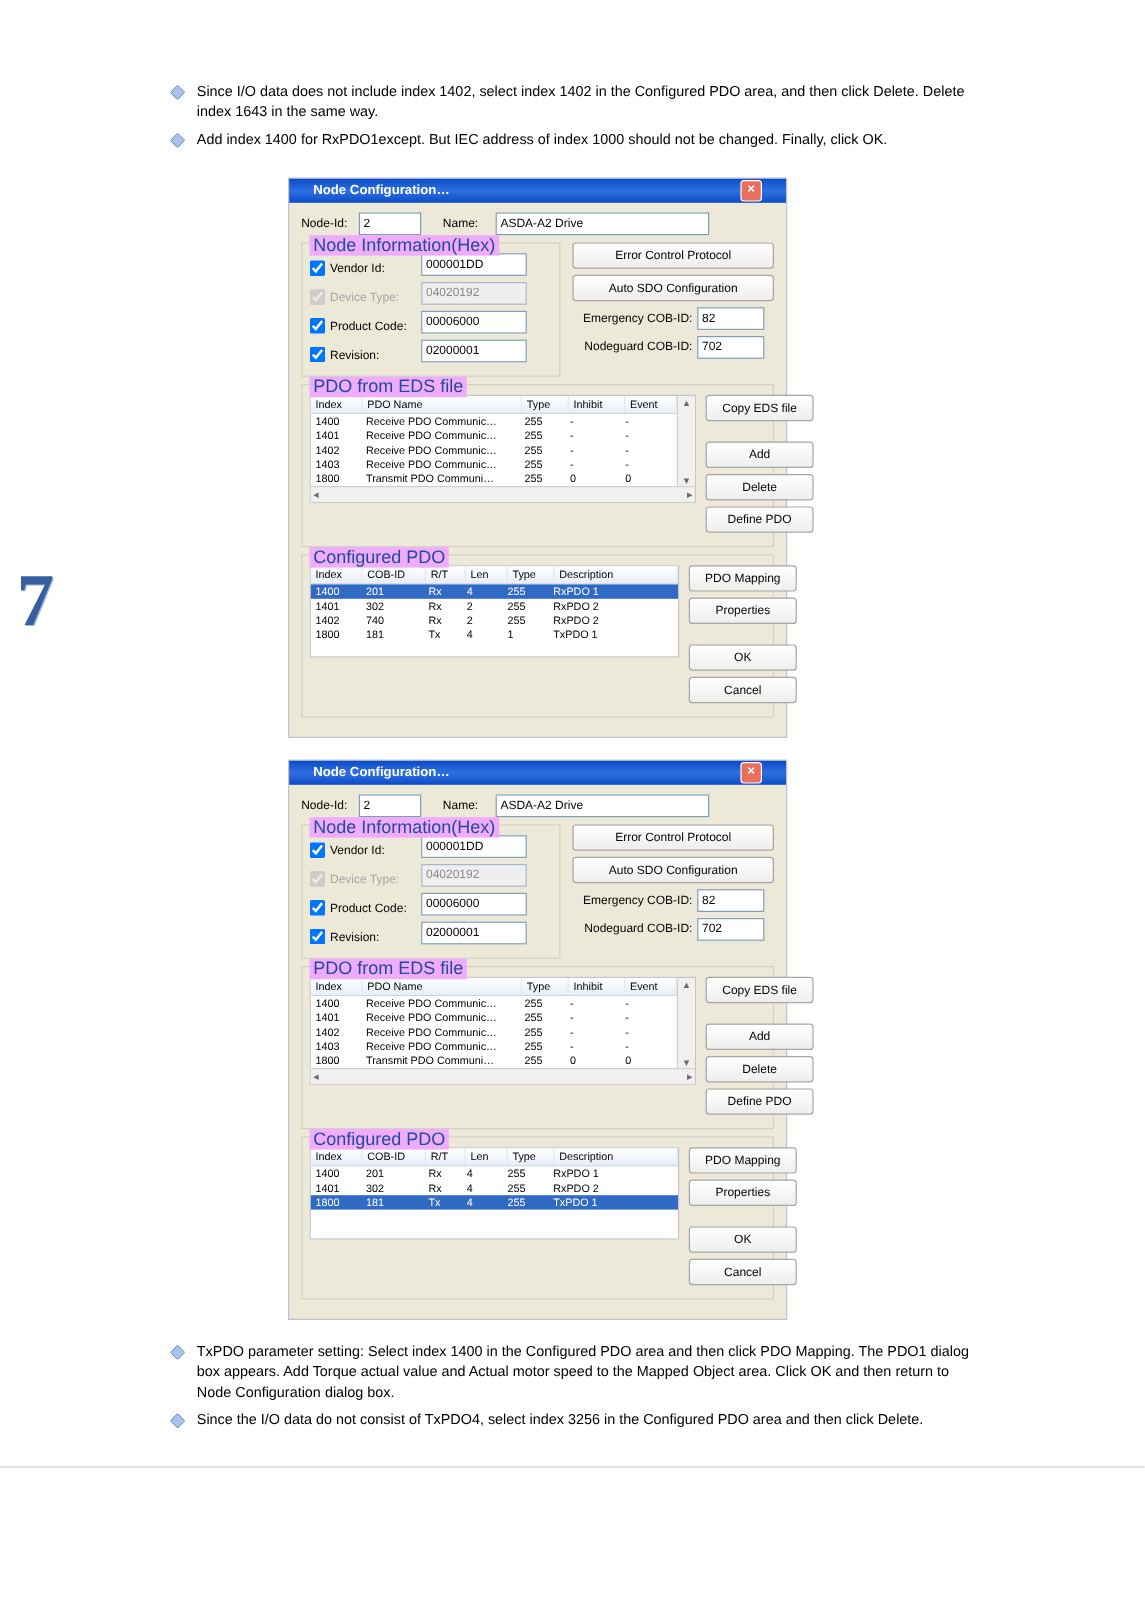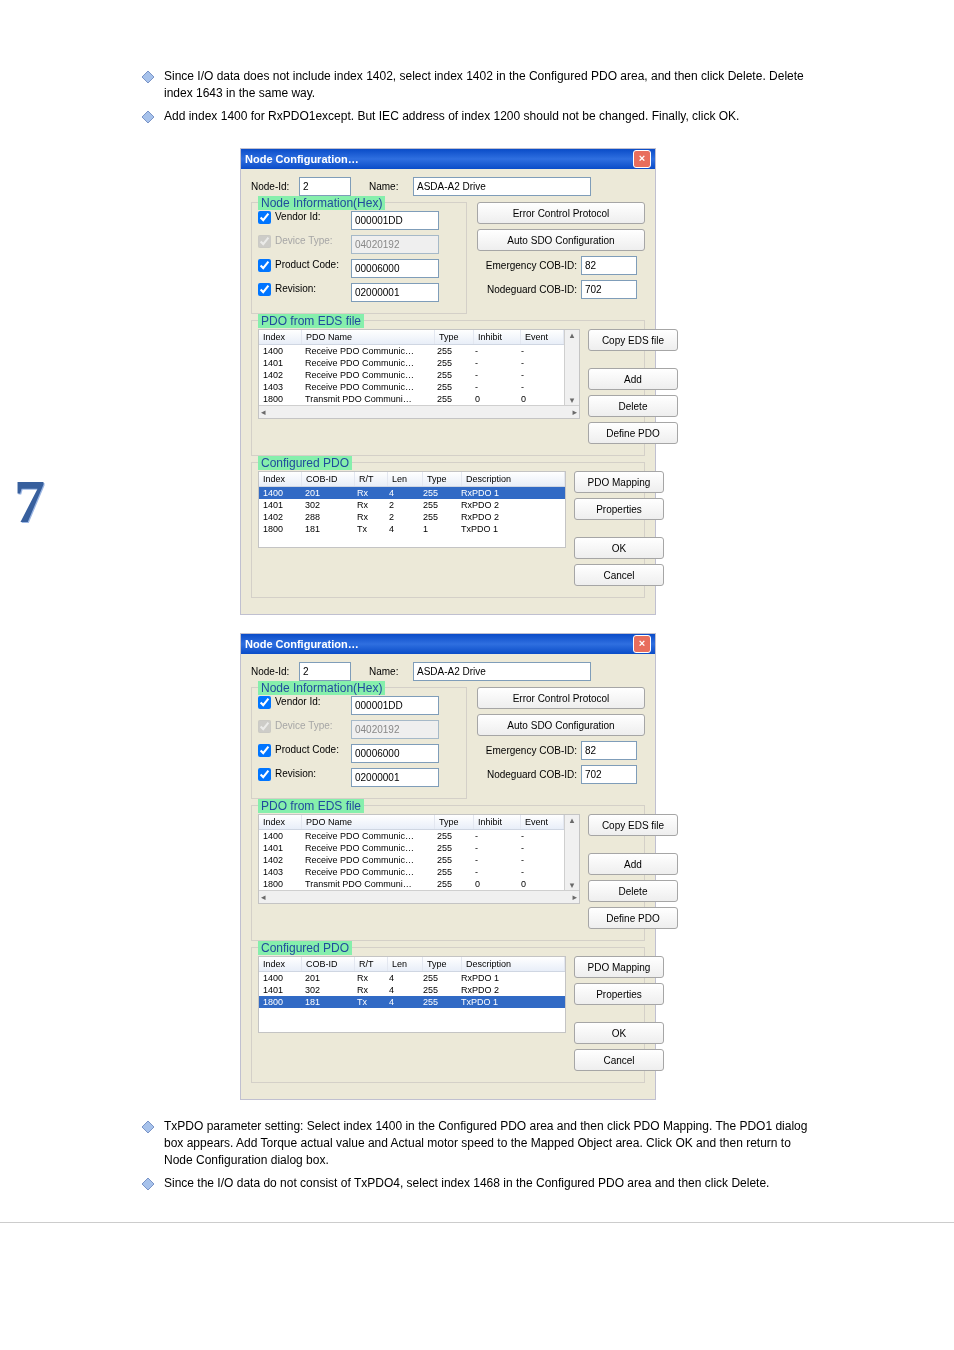--- a/index.html
+++ b/index.html
@@ -4,31 +4,31 @@
 <style>
 body{margin:0;font-family:Arial,sans-serif;font-size:11px;color:#000;background:#fff;width:954px}
 .page{padding:68px 0 0 0}
 .content{margin-left:140px;width:680px}
 .bullet{display:flex;margin-bottom:6px}
 .diamond{width:16px;height:16px;flex-shrink:0;margin-right:8px;display:flex;align-items:center;justify-content:center;position:relative;top:1px}
 .diamond svg{width:12px;height:12px}
 .btxt{line-height:1.4;font-size:12px}
 .dialogs{margin:24px 0 18px 100px}
 .dlg{width:414px;border:1px solid #c0c0d0;background:#ece9d8;margin-bottom:18px;font-family:"Tahoma",sans-serif;font-size:10px}
-.titlebar{height:20px;background:linear-gradient(to bottom,#0a4cc8,#2f6fe0 50%,#0a4cc8);display:flex;align-items:center;color:#fff;font-weight:bold;padding:0 4px;font-size:11px}
+.titlebar{height:20px;background:linear-gradient(to bottom,#0a4cc8,#2f6fe0 50%,#0a4cc8);display:flex;align-items:center;color:#fff;font-weight:bold;padding:0 20px;font-size:11px}
 .titlebar .ttext{flex:1}
 .closebtn{width:16px;height:16px;background:#e86e5d;border:1px solid #fff;border-radius:3px;font-size:11px;color:#fff;text-align:center;line-height:14px;cursor:pointer;font-weight:bold}
 .body{padding:8px 10px 10px 10px}
 .row{display:flex;align-items:center;margin-bottom:6px}
 .lbl{color:#000}
 .inpt{border:1px solid #7f9db9;background:#fff;height:15px;padding:1px 3px;font-size:10px}
 .inptd{border:1px solid #a6b9c8;background:#efefef;height:15px;padding:1px 3px;font-size:10px;color:#888}
 .grp{border:1px solid #d4d0c8;padding:8px 6px 6px 6px;margin-bottom:6px;position:relative}
-.grp .gtitle{position:absolute;top:-7px;left:6px;background:#86efac;padding:0 3px;color:#214b9c;font-size:12px}
-.chk{display:flex;align-items:flex-start;margin-bottom:5px}
+.grp .gtitle{position:absolute;top:-7px;left:6px;background:#f0abfc;padding:0 3px;color:#214b9c;font-size:15px}
+.chk{display:flex;align-items:flex-end;margin-bottom:5px}
 .chk input{margin:0 4px 0 0}
 .chk .cl{width:76px}
 .topcols{display:flex;gap:10px}
 .leftcol{flex:1}
 .rightcol{width:168px}
 .btn{border:1px solid #a6a6a6;border-radius:3px;background:linear-gradient(#fff,#eee);height:20px;display:flex;align-items:center;justify-content:center;font-size:10px;margin-bottom:5px;cursor:pointer;padding:0 6px}
 .btnsm{width:76px}
 .kv{display:flex;align-items:center;margin-bottom:5px}
 .kv .kl{width:100px;font-size:10px;text-align:right;padding-right:4px}
 .kv .kv-in{width:48px}
@@ -64,21 +64,21 @@
           </svg>
         </div>
         <div class="btxt">Since I/O data does not include index 1402, select index 1402 in the Configured PDO area, and then click Delete. Delete index 1643 in the same way.</div>
       </div>
     <div class="bullet">
         <div class="diamond">
           <svg viewBox="0 0 10 10">
             <polygon points="5,0 10,5 5,10 0,5" fill="#a7c2eb" stroke="#5776b5" stroke-width="0.6"></polygon>
           </svg>
         </div>
-        <div class="btxt">Add index 1400 for RxPDO1except. But IEC address of index 1200 should not be changed. Finally, click OK.</div>
+        <div class="btxt">Add index 1400 for RxPDO1except. But IEC address of index 1000 should not be changed. Finally, click OK.</div>
       </div>
 
     <div class="dialogs">
 
       <div class="dlg">
         <div class="titlebar">
           <span class="ttext">Node Configuration…</span>
           <span class="closebtn">×</span>
         </div>
         <div class="body">
@@ -227,21 +227,21 @@
                       <div class="tr">
                         <div class="td" style="width:34px">1401</div>
                         <div class="td" style="width:44px">302</div>
                         <div class="td" style="width:24px">Rx</div>
                         <div class="td" style="width:26px">2</div>
                         <div class="td" style="width:30px">255</div>
                         <div class="td" style="width:94px">RxPDO 2</div>
                       </div>
                       <div class="tr">
                         <div class="td" style="width:34px">1402</div>
-                        <div class="td" style="width:44px">288</div>
+                        <div class="td" style="width:44px">740</div>
                         <div class="td" style="width:24px">Rx</div>
                         <div class="td" style="width:26px">2</div>
                         <div class="td" style="width:30px">255</div>
                         <div class="td" style="width:94px">RxPDO 2</div>
                       </div>
                       <div class="tr">
                         <div class="td" style="width:34px">1800</div>
                         <div class="td" style="width:44px">181</div>
                         <div class="td" style="width:24px">Tx</div>
                         <div class="td" style="width:26px">4</div>
@@ -452,18 +452,18 @@
           </svg>
         </div>
         <div class="btxt">TxPDO parameter setting: Select index 1400 in the Configured PDO area and then click PDO Mapping. The PDO1 dialog box appears. Add Torque actual value and Actual motor speed to the Mapped Object area. Click OK and then return to Node Configuration dialog box.</div>
       </div>
     <div class="bullet">
         <div class="diamond">
           <svg viewBox="0 0 10 10">
             <polygon points="5,0 10,5 5,10 0,5" fill="#a7c2eb" stroke="#5776b5" stroke-width="0.6"></polygon>
           </svg>
         </div>
-        <div class="btxt">Since the I/O data do not consist of TxPDO4, select index 1468 in the Configured PDO area and then click Delete.</div>
+        <div class="btxt">Since the I/O data do not consist of TxPDO4, select index 3256 in the Configured PDO area and then click Delete.</div>
       </div>
   </div>
 
   <div class="hr"></div>
 </div>
 
 </body></html>

